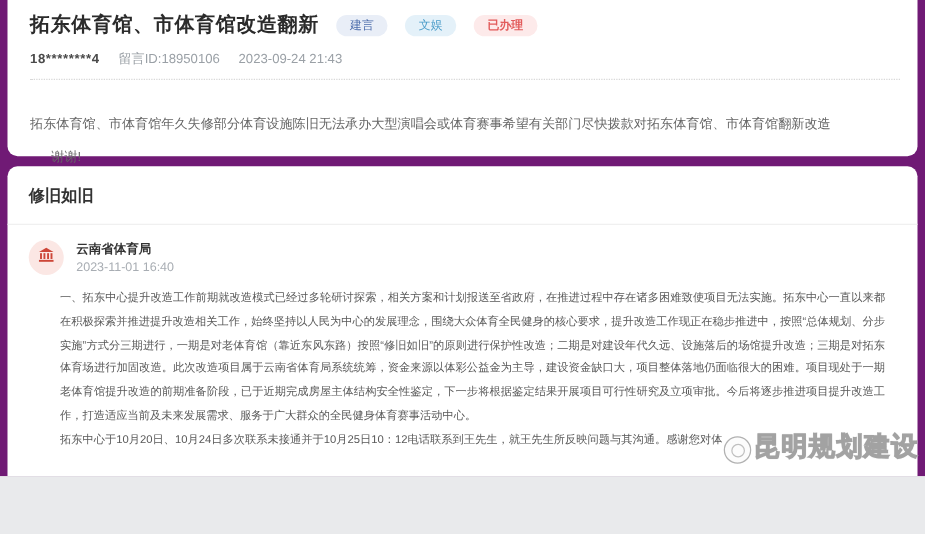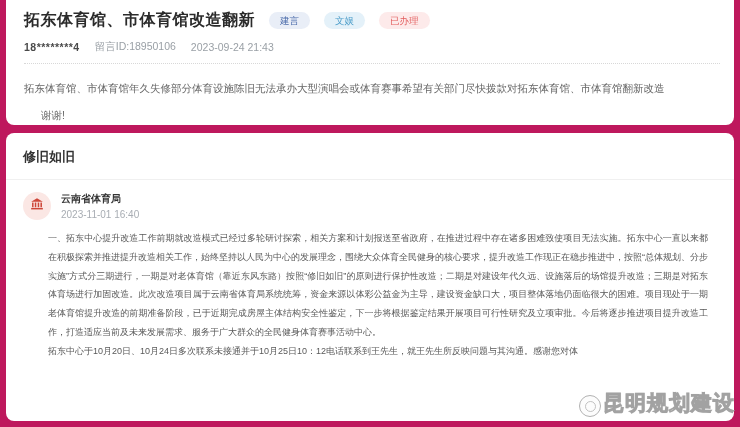--- a/index.html
+++ b/index.html
@@ -1,29 +1,29 @@
 <!DOCTYPE html>
 <html><head>
 <meta charset="utf-8">
 <style>
   * { margin:0; padding:0; box-sizing:border-box; }
   html,body { background:#e9eaec; }
   .page {
-    position:relative; width:740px; height:427px; overflow:hidden;
-    background:#be185d; font-family:"Liberation Sans", sans-serif;
+    position:relative; width:740px; height:381px; overflow:hidden;
+    background:#701a75; font-family:"Liberation Sans", sans-serif;
   }
   .card { background:#ffffff; margin:0 6px; }
   .card-post { border-radius:0 0 8px 8px; padding:8px 14px 0 18px; height:125px; }
   .title-row { display:flex; align-items:center; gap:14px; padding-top:2px; }
   .post-title { font-size:16px; font-weight:bold; color:#2b2b2b; letter-spacing:.5px; }
   .tag { font-size:9.5px; line-height:1; padding:4px 11px; border-radius:10px; white-space:nowrap; }
   .meta-row { display:flex; align-items:center; gap:15px; margin-top:9px; font-size:10.5px; color:#9aa0a6; }
   .meta-phone { color:#4a4a4a; font-weight:bold; letter-spacing:.5px; }
   .dotted-sep { border:0; border-top:1px dotted #d8d8d8; margin-top:9px; }
-  .post-body { margin-top:11px; font-size:10.5px; color:#666; line-height:27px; }
+  .post-body { margin-top:22px; font-size:10.5px; color:#666; line-height:27px; }
   .post-body .thanks { text-indent:17px; }
   .card-reply { border-radius:8px; margin-top:8px; padding-top:15px; height:288px; }
   .reply-header { font-size:13px; font-weight:bold; color:#333; margin:0 16px 13px 17px; }
   .solid-sep { border:0; border-top:1px solid #f0f0f0; }
   .reply-head { display:flex; align-items:center; gap:10px; padding:12px 16px 0 17px; }
   .avatar { width:28px; height:28px; border-radius:50%; background:#fbe7e4; display:flex; align-items:center; justify-content:center; flex:none; }
   .agency-name { font-size:10px; font-weight:bold; color:#333; }
   .reply-time { font-size:10px; color:#a8adb3; margin-top:3px; }
   .reply-body { padding:9px 26px 0 42px; font-size:9px; color:#595959; line-height:18.8px; text-align:justify; }
   .reply-body p { margin:0; }
@@ -47,21 +47,21 @@
 </head>
 <body>
 
 <div class="page">
 
   <div class="card card-post">
     <div class="title-row">
       <div class="post-title">拓东体育馆、市体育馆改造翻新</div>
       <span class="tag" style="color: rgb(76, 108, 171); background: rgb(233, 238, 247); text-align: right;">建言</span>
       <span class="tag" style="color: rgb(74, 156, 201); background: rgb(228, 241, 249);">文娱</span>
-      <span class="tag" style="color: rgb(226, 91, 91); background: rgb(253, 234, 234);">已办理</span>
+      <span class="tag" style="color: rgb(226, 91, 91); background: rgb(253, 234, 234); font-weight: bold;">已办理</span>
     </div>
     <div class="meta-row">
       <span class="meta-phone">18********4</span>
       <span>留言ID:18950106</span>
       <span>2023-09-24 21:43</span>
     </div>
     <hr class="dotted-sep">
     <div class="post-body">
       <p>拓东体育馆、市体育馆年久失修部分体育设施陈旧无法承办大型演唱会或体育赛事希望有关部门尽快拨款对拓东体育馆、市体育馆翻新改造</p>
       <p class="thanks">谢谢!</p>

